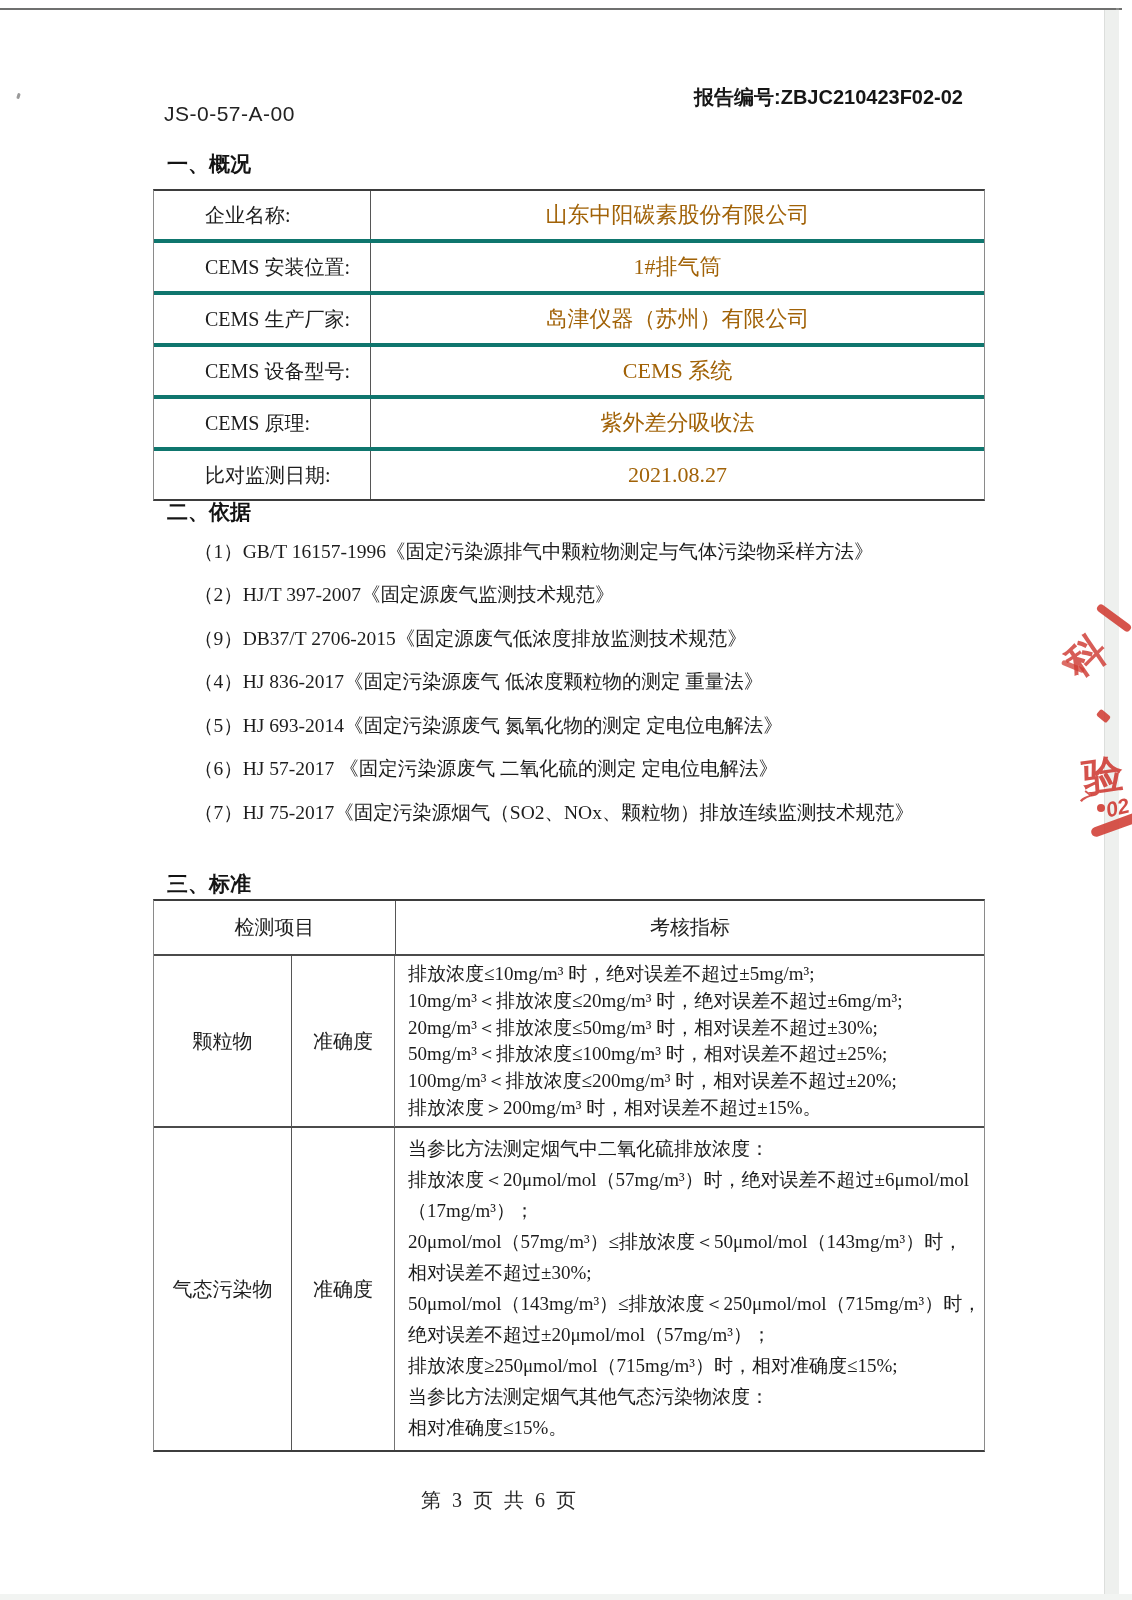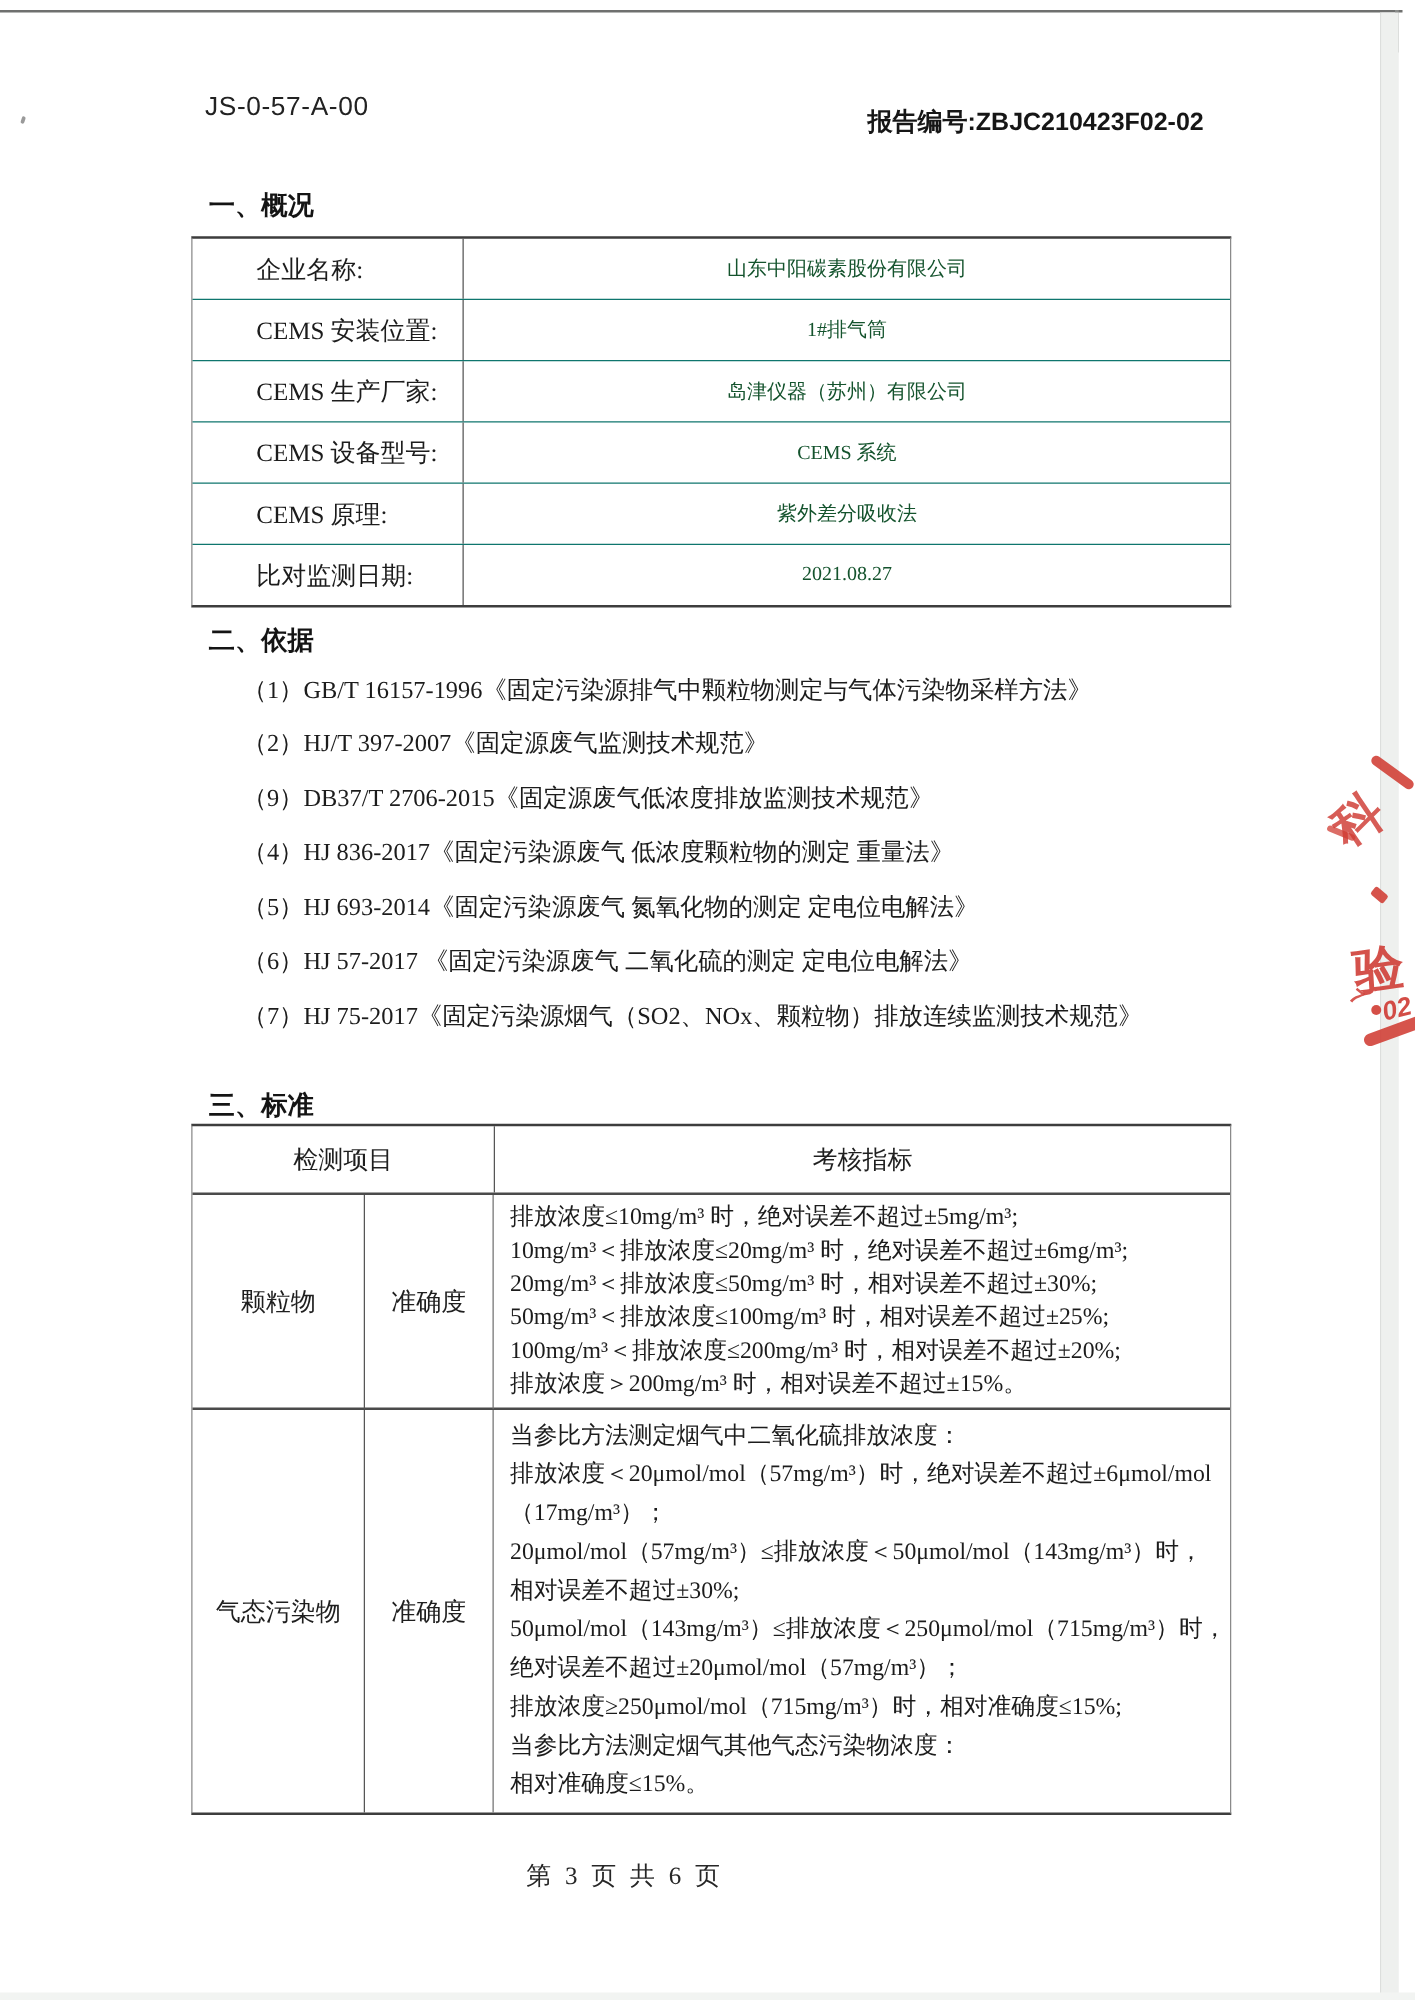--- a/index.html
+++ b/index.html
@@ -14,37 +14,37 @@
   }
   
   .scan-top-line{position:absolute;left:0;top:8px;width:1122px;height:2px;background:#6f706f;}
   .scan-corner-tick{position:absolute;left:1116px;top:8px;width:3px;height:34px;background:#8a8c8a;}
   .scan-right-band{position:absolute;left:1105px;top:10px;width:14px;height:1590px;background:#eef0ee;}
   .scan-right-edge{position:absolute;left:1104px;top:10px;width:1px;height:1590px;background:#dcdedc;}
   .scan-bottom-band{position:absolute;left:0;top:1594px;width:1132px;height:6px;background:#f2f4f2;}
   .scan-speck{position:absolute;left:17px;top:93px;width:3px;height:6px;background:#9a9a9a;border-radius:2px;transform:rotate(18deg);}
 
   
-  .doc-code{position:absolute;left:164px;top:74px;font-family:"Liberation Sans","DejaVu Sans",sans-serif;font-size:21px;letter-spacing:.5px;color:#222;}
+  .doc-code{position:absolute;left:164px;top:102px;font-family:"Liberation Sans","DejaVu Sans",sans-serif;font-size:21px;letter-spacing:.5px;color:#222;}
   .report-no{position:absolute;left:694px;top:84px;font-family:"Liberation Sans","DejaVu Sans",sans-serif;font-weight:700;font-size:20px;color:#161616;}
 
   
   .sec-title{position:absolute;left:167px;font-family:"Liberation Sans","DejaVu Sans",sans-serif;font-weight:700;font-size:21px;color:#141414;}
   #sec1-title{top:150px;}
   #sec2-title{top:498px;}
   #sec3-title{top:870px;}
 
   
   .t1{position:absolute;left:153px;top:189px;width:830px;
       border-top:2px solid #3d3d3d;border-bottom:2px solid #3d3d3d;
       border-left:1px solid #8a8a8a;border-right:1px solid #8a8a8a;}
-  .t1-row{display:grid;grid-template-columns:216px 1fr;height:48px;border-bottom:1px solid #0f766e;}
+  .t1-row{display:grid;grid-template-columns:216px 1fr;height:48px;border-bottom:4px solid #0f766e;}
   .t1-row:last-child{border-bottom:none;}
   .t1-label{display:flex;align-items:center;padding-left:51px;font-size:20px;color:#1c1c1c;}
-  .t1-value{display:flex;align-items:center;justify-content:center;border-left:1px solid #565656;font-size:16px;color:#14532d;}
+  .t1-value{display:flex;align-items:center;justify-content:center;border-left:1px solid #565656;font-size:22px;color:#a16207;}
 
   
   .basis-item{position:absolute;left:194px;width:840px;font-size:19.5px;color:#1c1c1c;white-space:nowrap;}
   #basis-0{top:538px;}#basis-1{top:581px;}#basis-2{top:625px;}
   #basis-3{top:668px;}#basis-4{top:712px;}#basis-5{top:755px;}#basis-6{top:799px;}
 
   
   .t2{position:absolute;left:153px;top:899px;width:830px;
       border-top:2px solid #3d3d3d;border-bottom:2px solid #3d3d3d;
       border-left:1px solid #8a8a8a;border-right:1px solid #8a8a8a;}

